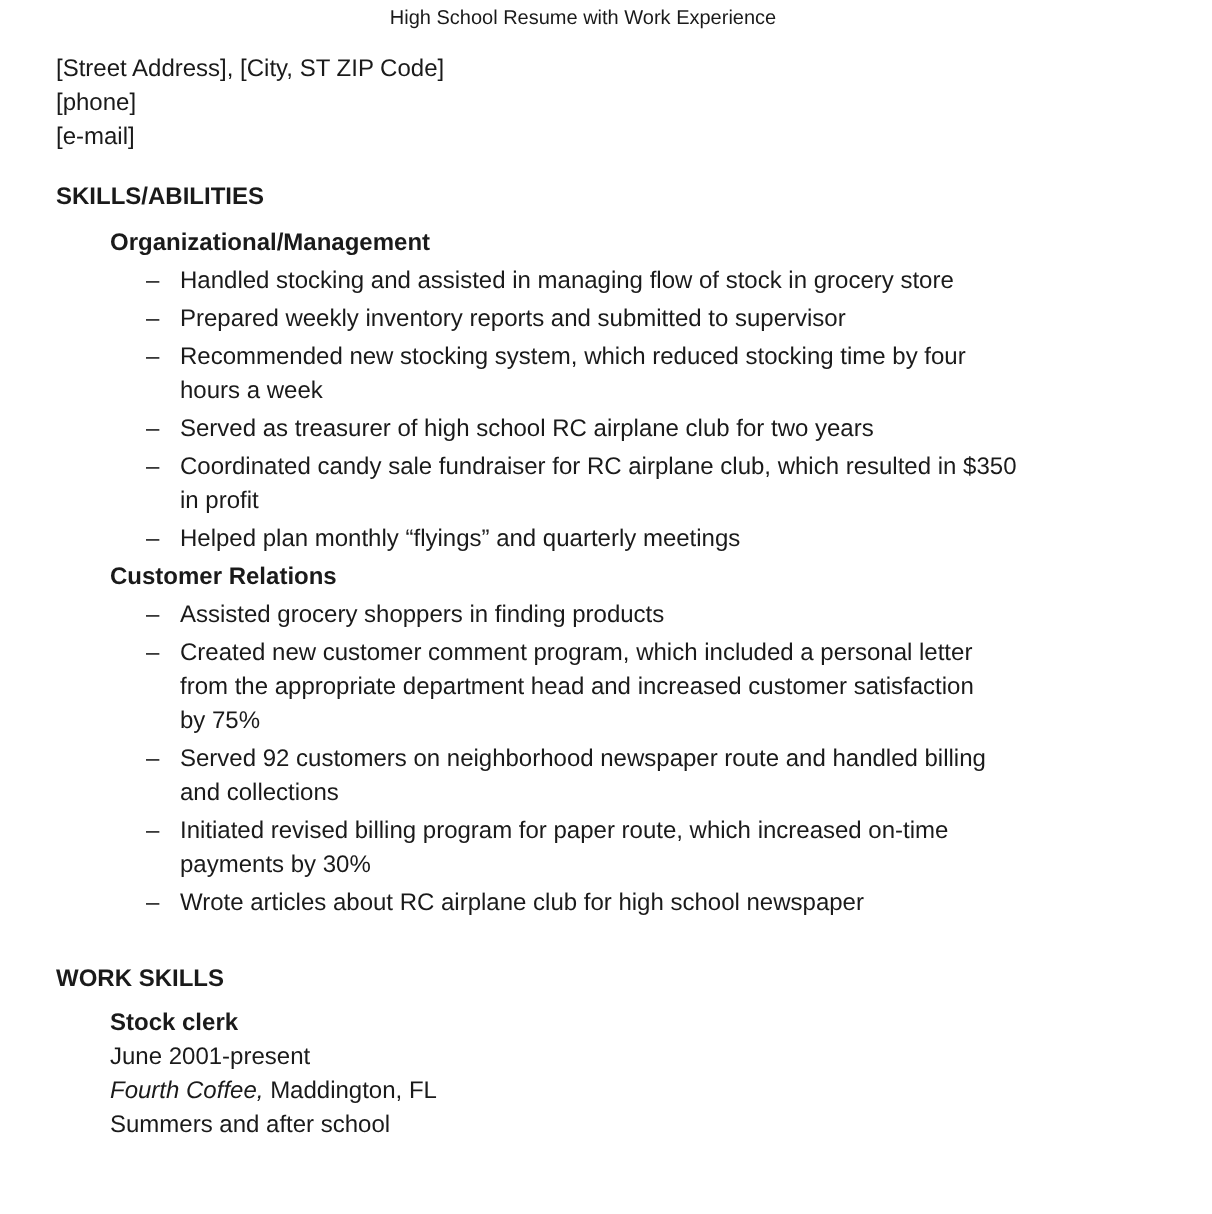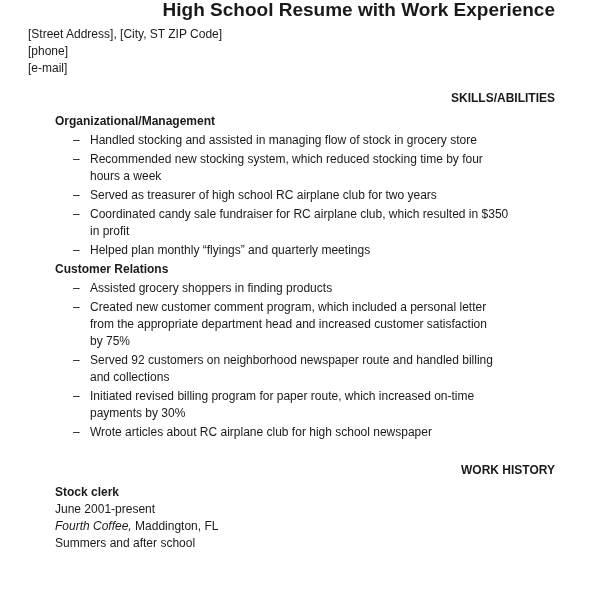--- a/index.html
+++ b/index.html
@@ -7,33 +7,32 @@
     width: 606px;
     height: 607px;
     background: #ffffff;
     overflow: hidden;
     font-family: "Liberation Sans", "DejaVu Sans", sans-serif;
     font-size: 12px;
     color: #1a1a1a;
   }
   .page { padding: 1px 51px 0 28px; }
   .doc-title {
-    font-size: 19px;
-    font-weight: bold;
-    text-align: right;
+    font-size: 10px;
+    font-weight: normal;
+    text-align: center;
     line-height: 17px;
     margin: 0 0 8px 0;
   }
   .line { line-height: 17px; }
   .contact { margin-bottom: 13px; }
   .section-heading {
     font-weight: bold;
     line-height: 17px;
     margin-bottom: 6px;
-    text-align: right;
   }
   .group-title {
     font-weight: bold;
     line-height: 17px;
     margin-left: 27px;
     margin-bottom: 2px;
   }
   .bullet {
     position: relative;
     margin-left: 62px;
@@ -72,20 +71,21 @@
     <div class="line">[phone]</div>
     <div class="line">[e-mail]</div>
   </div>
 
   <div class="section">
     <div class="section-heading">SKILLS/ABILITIES</div>
 
     <div class="group">
       <div class="group-title">Organizational/Management</div>
       <div class="bullet">Handled stocking and assisted in managing flow of stock in grocery store</div>
+      <div class="bullet">Prepared weekly inventory reports and submitted to supervisor</div>
       <div class="bullet">Recommended new stocking system, which reduced stocking time by four
 hours a week</div>
       <div class="bullet">Served as treasurer of high school RC airplane club for two years</div>
       <div class="bullet">Coordinated candy sale fundraiser for RC airplane club, which resulted in $350
 in profit</div>
       <div class="bullet">Helped plan monthly “flyings” and quarterly meetings</div>
     </div>
 
     <div class="group">
       <div class="group-title">Customer Relations</div>
@@ -98,21 +98,21 @@
       <div class="bullet">Initiated revised billing program for paper route, which increased on-time
 payments by 30%</div>
     </div>
 
     <div class="group">
       <div class="bullet">Wrote articles about RC airplane club for high school newspaper</div>
     </div>
   </div>
 
   <div class="section work-section">
-    <div class="section-heading">WORK HISTORY</div>
+    <div class="section-heading">WORK SKILLS</div>
 
     <div class="entry">
       <div class="entry-header">
         <span class="position">Stock clerk</span>
         <span class="dates">June 2001-present</span>
       </div>
       <div class="entry-line">
         <span class="company">Fourth Coffee,</span>
         <span class="location">Maddington, FL</span>
       </div>

